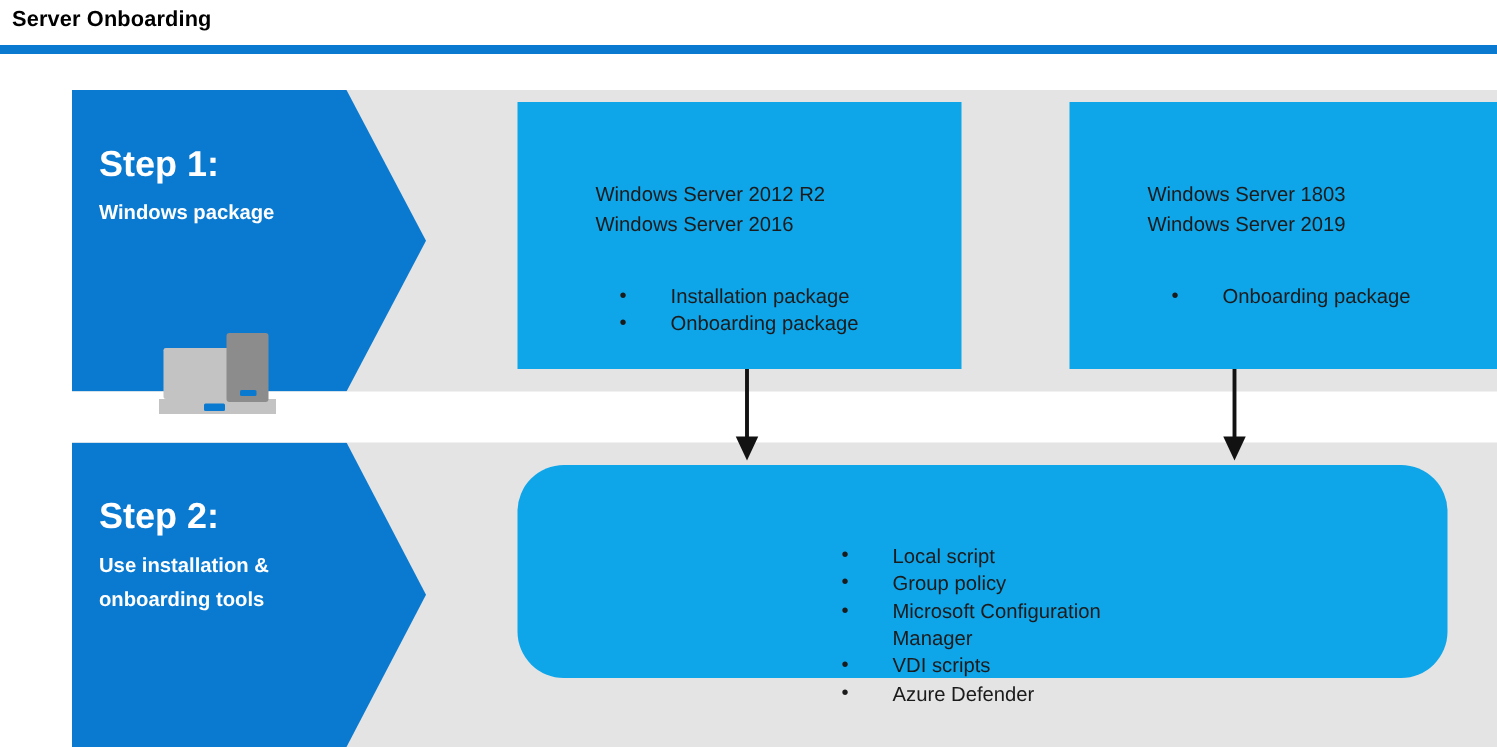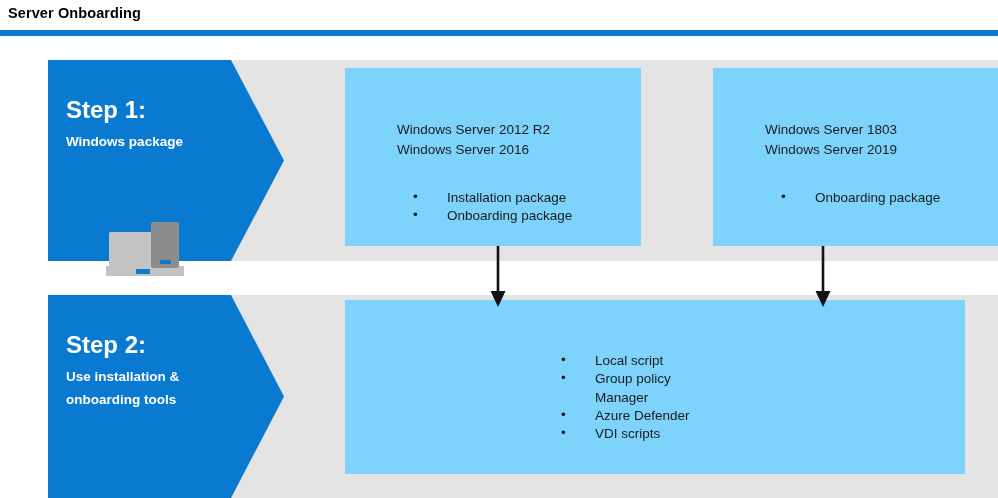--- a/index.html
+++ b/index.html
@@ -78,25 +78,25 @@
   
   .chev-icon {
     position: absolute;
     left: 58px;
   }
   #icon-devices { top: 162px; }
 
   
   .card {
     position: absolute;
-    background: #7dd3fc;
+    background: #0ea5e9;
   }
   #card-a { left: 345px; top: 68px;  width: 296px; height: 178px; }
   #card-b { left: 713px; top: 68px;  width: 292px; height: 178px; }
-  #card-c { left: 345px; top: 300px; width: 620px; height: 174px; }
+  #card-c { left: 345px; top: 310px; width: 620px; height: 142px; border-radius: 31px; }
 
   .card-head {
     position: absolute;
     font-size: 13.5px;
     color: #1b1b1b;
     line-height: 1.47;
     white-space: nowrap;
   }
   #card-a .card-head { left: 52px; top: 52px; }
   #card-b .card-head { left: 52px; top: 52px; }
@@ -175,23 +175,24 @@
   <div class="card-head">Windows Server 1803<br>Windows Server 2019</div>
   <ul class="bullets">
     <li>Onboarding package</li>
   </ul>
 </div>
 
 <div class="card" id="card-c">
   <ul class="bullets">
     <li>Local script</li>
     <li>Group policy</li>
+    <li>Microsoft Configuration</li>
     <li class="cont">Manager</li>
+    <li>VDI scripts</li>
     <li>Azure Defender</li>
-    <li>VDI scripts</li>
   </ul>
 </div>
 
 <svg class="arrow" id="arrow-left" width="22" height="62" viewBox="0 0 22 62">
   <line x1="11" y1="0" x2="11" y2="48" stroke="#121212" stroke-width="2.6"></line>
   <path d="M3.5 45 L11 61 L18.5 45 Z" fill="#121212"></path>
 </svg>
 <svg class="arrow" id="arrow-right" width="22" height="62" viewBox="0 0 22 62">
   <line x1="11" y1="0" x2="11" y2="48" stroke="#121212" stroke-width="2.6"></line>
   <path d="M3.5 45 L11 61 L18.5 45 Z" fill="#121212"></path>

